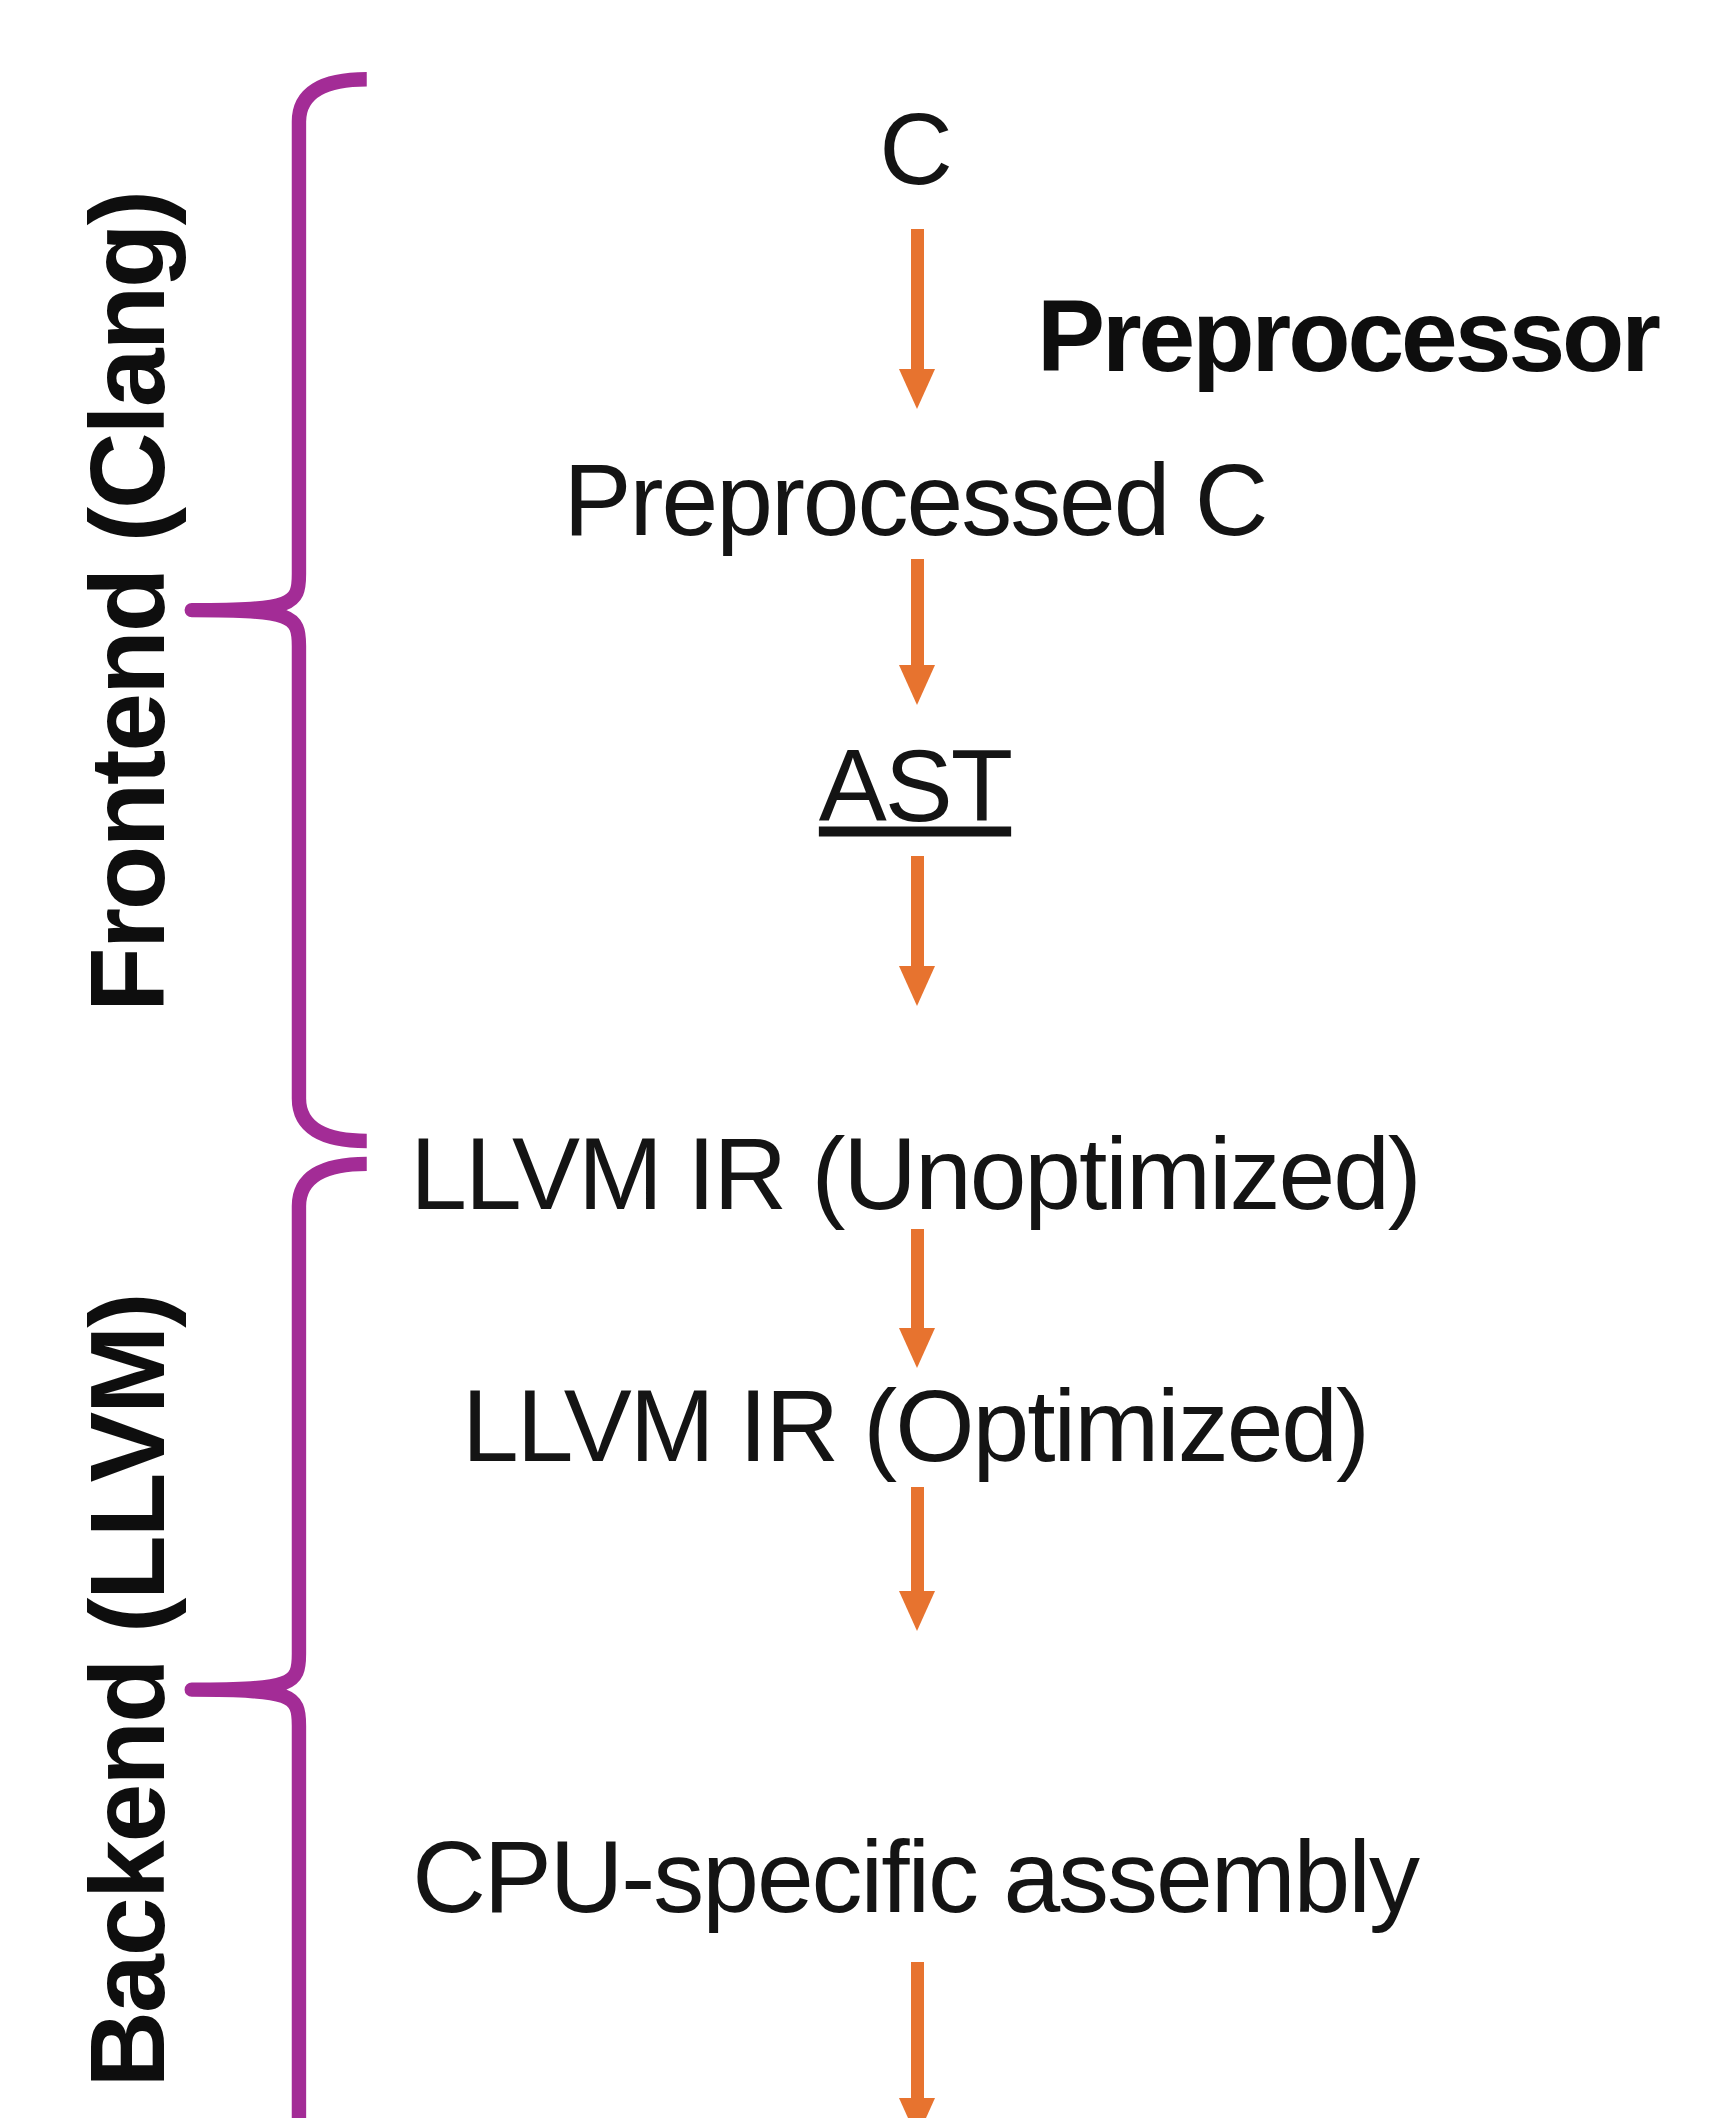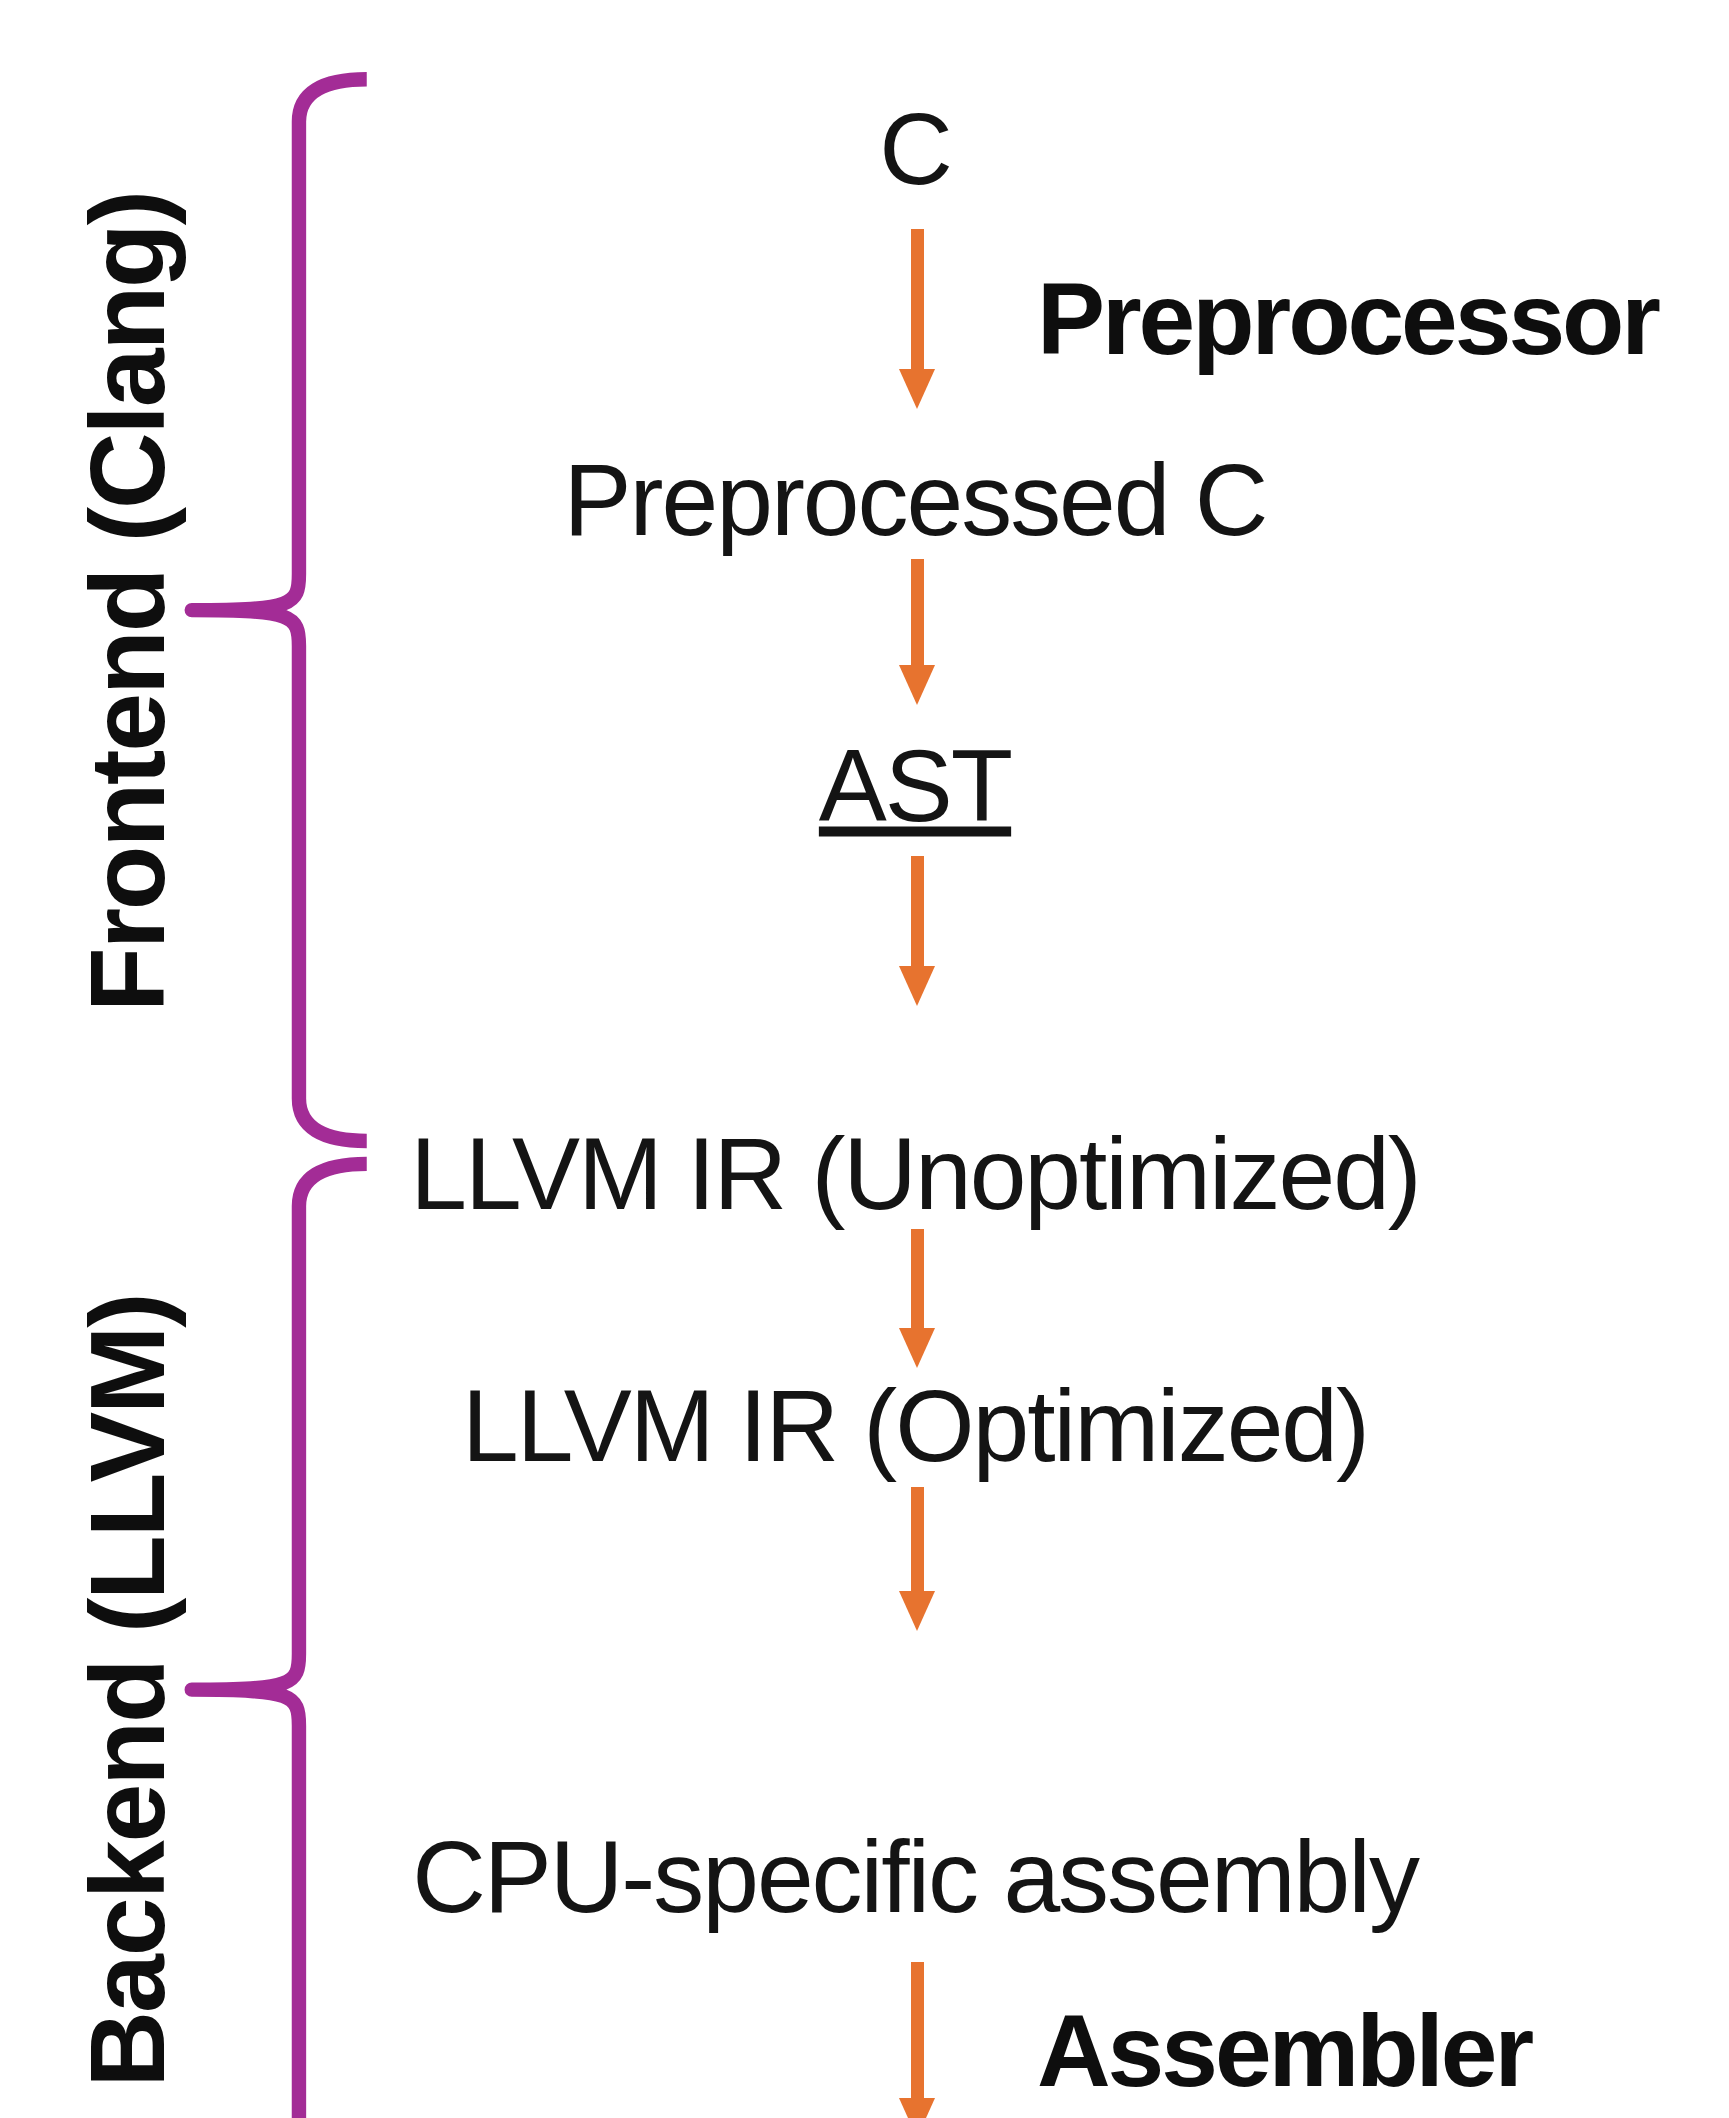--- a/index.html
+++ b/index.html
@@ -31,21 +31,21 @@
   .process{
     position:absolute;
     left:1037px;
     transform:translateY(-50%);
     font-size:102px;
     font-weight:700;
     letter-spacing:-0.03em;
     color:#0e0e0e;
     white-space:nowrap;
   }
-  .p1{top:319px;}
+  .p1{top:336px;}
   .p2{top:2051px;}
   
   .section-label{
     position:absolute;
     left:127px;
     transform:translate(-50%,-50%) rotate(-90deg);
     font-size:106px;
     font-weight:700;
     letter-spacing:-0.02em;
     color:#0e0e0e;
@@ -99,21 +99,20 @@
   <div class="section-label s2">Backend (LLVM)</div>
 
   <div class="node n1">C</div>
   <div class="node n2">Preprocessed C</div>
   <div class="node n3">AST</div>
   <div class="node n4">LLVM IR (Unoptimized)</div>
   <div class="node n6">CPU-specific assembly</div>
   <div class="node n5">LLVM IR (Optimized)</div>
 
   <div class="process p1">Preprocessor</div>
-  <div class="process p2">Assembler</div>
 
   <div class="arrow-shaft a1s"></div>
   <div class="arrow-head  a1h"></div>
   <div class="arrow-shaft a2s"></div>
   <div class="arrow-head  a2h"></div>
   <div class="arrow-shaft a3s"></div>
   <div class="arrow-head  a3h"></div>
   <div class="arrow-shaft a4s"></div>
   <div class="arrow-head  a4h"></div>
   <div class="arrow-shaft a5s"></div>

